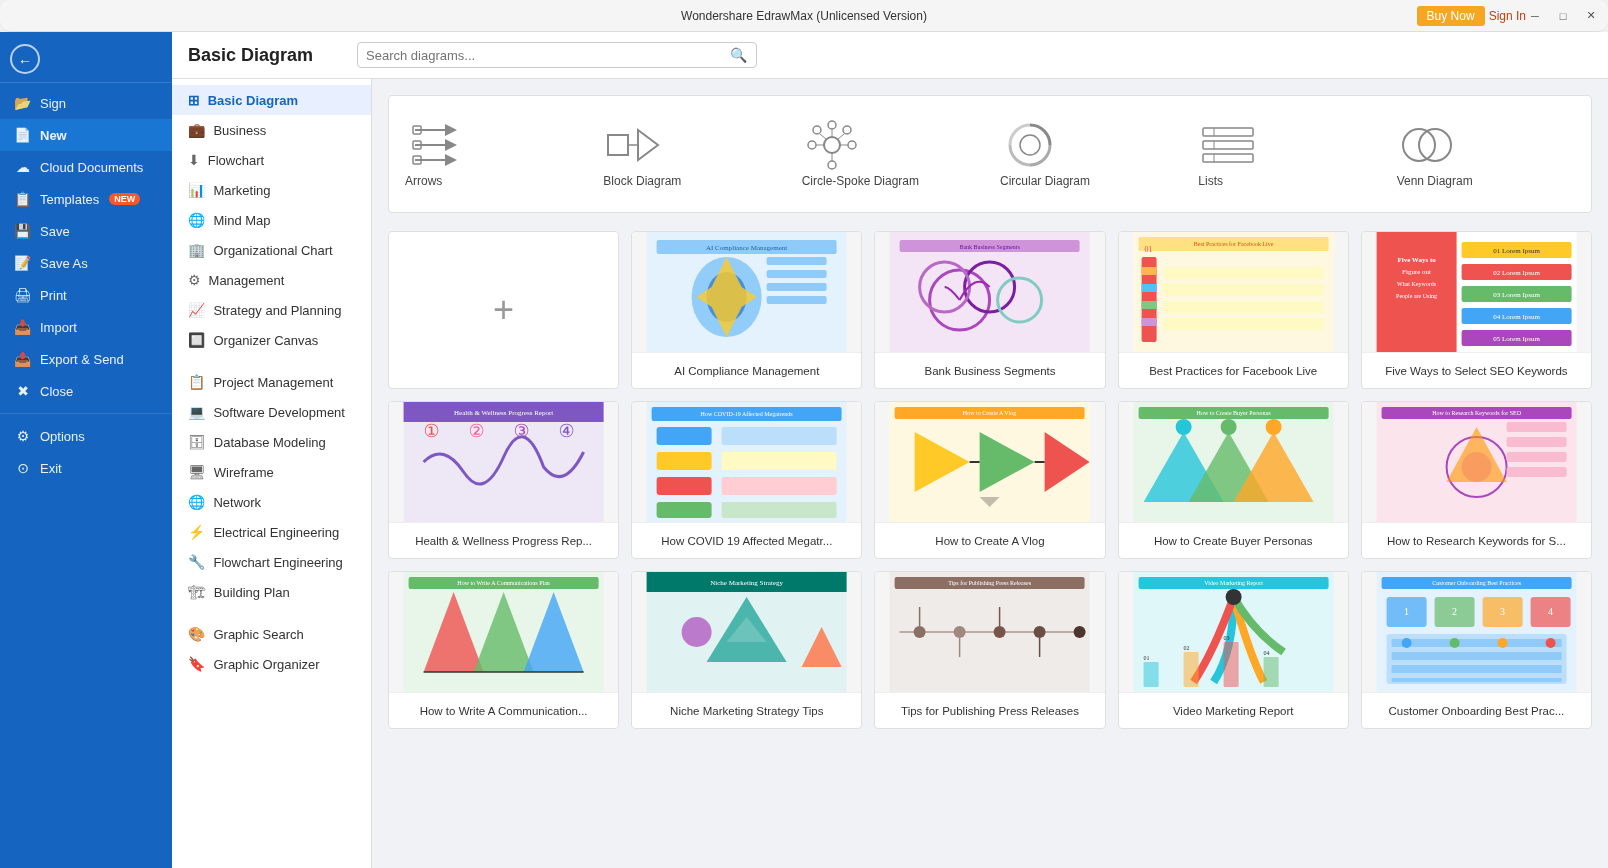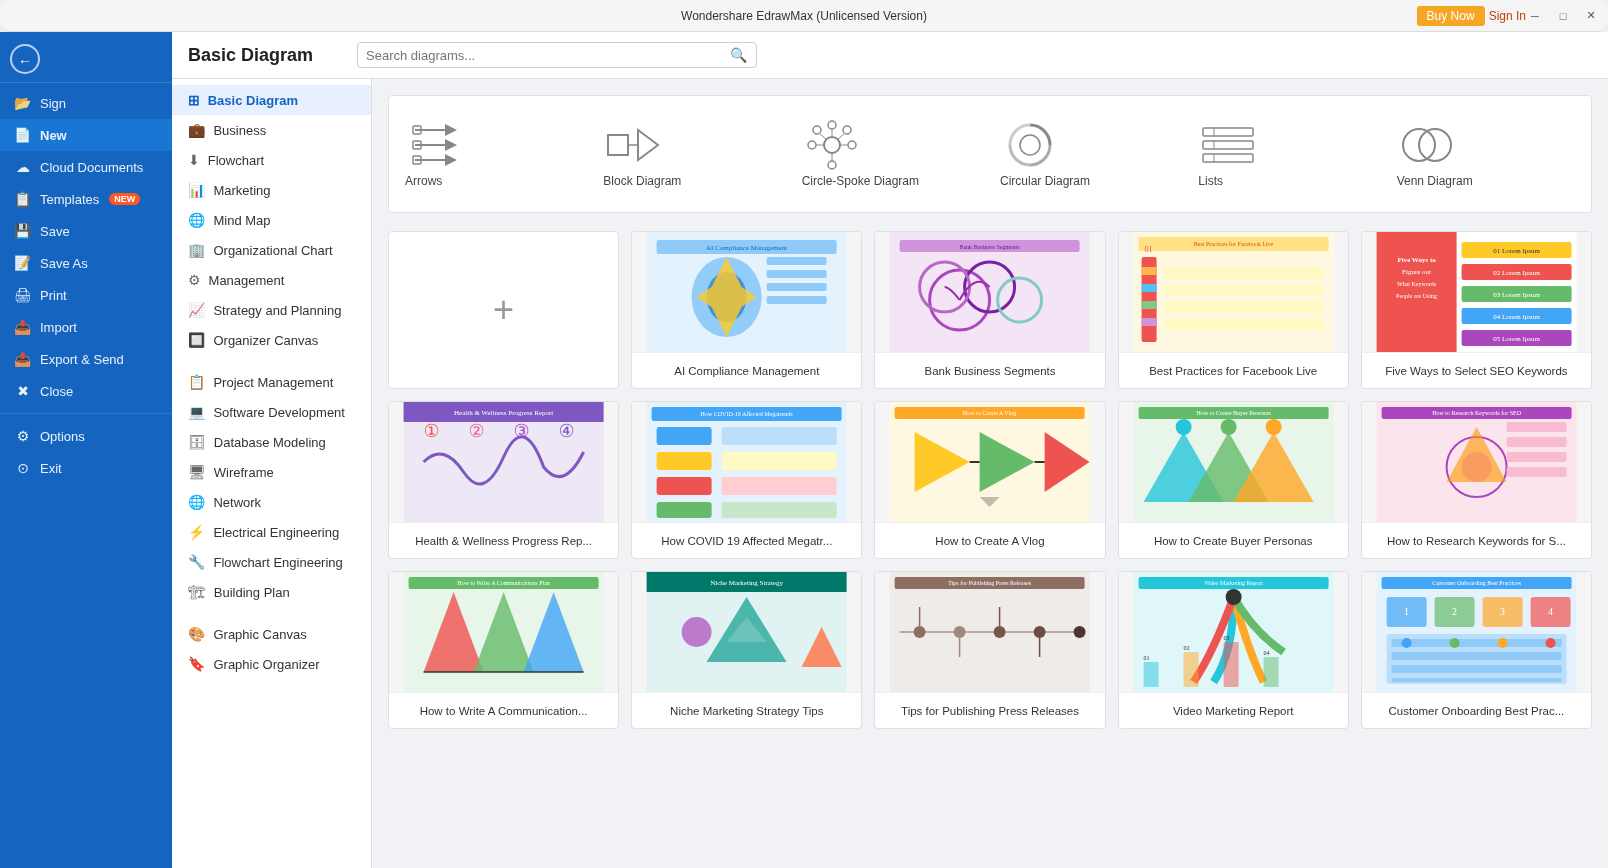--- a/index.html
+++ b/index.html
@@ -458,21 +458,21 @@
           <span class="sub-nav-icon">🔧</span>
           <span>Flowchart Engineering</span>
         </div>
         <div class="sub-nav-item">
           <span class="sub-nav-icon">🏗</span>
           <span>Building Plan</span>
         </div>
         <div style="height:12px"></div>
         <div class="sub-nav-item">
           <span class="sub-nav-icon">🎨</span>
-          <span>Graphic Canvas</span>
+          <span>Graphic Search</span>
         </div>
         <div class="sub-nav-item">
           <span class="sub-nav-icon">🔖</span>
           <span>Graphic Organizer</span>
         </div>
       </div>
 
       <div class="templates-area">
 
         <div class="icon-cards-row">

